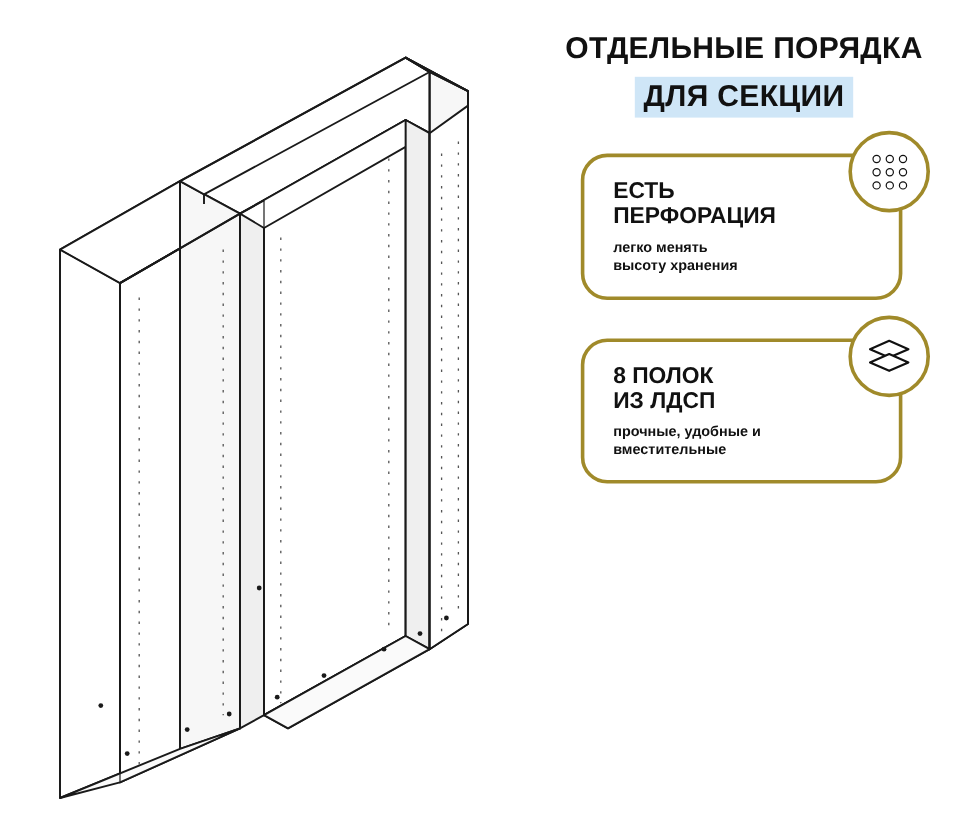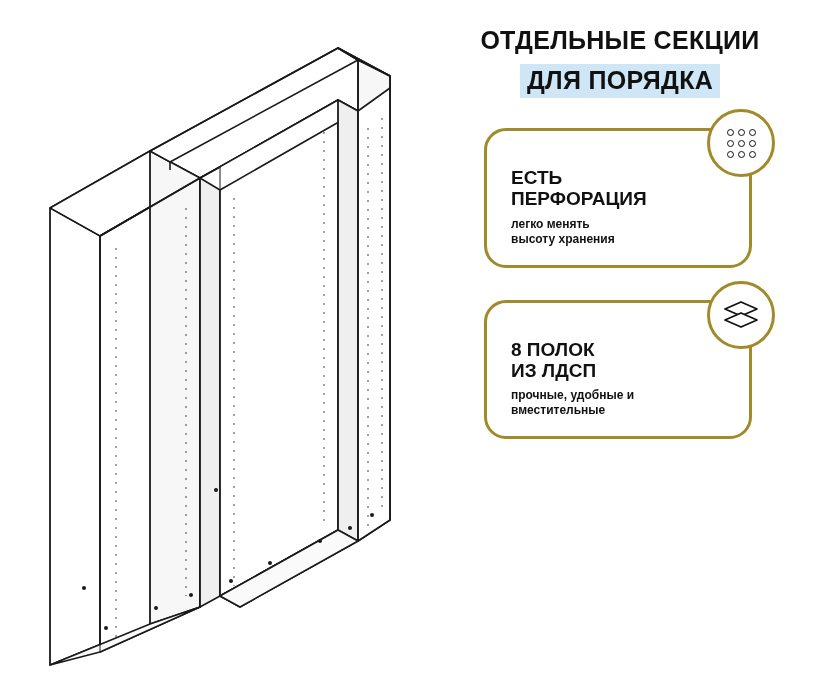--- a/index.html
+++ b/index.html
@@ -70,21 +70,21 @@
   .cards {
     margin-top: 30px;
     position: relative;
   }
 
   .card {
     position: relative;
     border: 3px solid #a08a2a;
     border-radius: 22px;
     background: #ffffff;
-    padding: 36px 70px 18px 24px;
+    padding: 18px 70px 18px 24px;
     margin-bottom: 32px;
     box-sizing: border-box;
     width: 268px;
     margin-left: 44px;
   }
   .card-title {
     font-size: 19px;
     font-weight: bold;
     line-height: 1.12;
     color: #111111;
@@ -217,23 +217,23 @@
         <polyline points="30,655 30,198"></polyline>
         <polyline points="370,510 338,531"></polyline>
         <polyline points="80,226 30,198"></polyline>
       </g>
     </svg>
   </div>
 
   <div class="right-col">
 
     <div class="headline">
-      <div class="line1">ОТДЕЛЬНЫЕ СЕКЦИИ</div>
+      <div class="line1">ОТДЕЛЬНЫЕ ПОРЯДКА</div>
       <div class="line2-wrap">
-        <span class="line2">ДЛЯ ПОРЯДКА</span>
+        <span class="line2">ДЛЯ СЕКЦИИ</span>
       </div>
     </div>
 
     <div class="cards">
 
       <div class="card">
         <div class="card-badge">
           <div class="dots">
             <i></i>
               <i></i>

